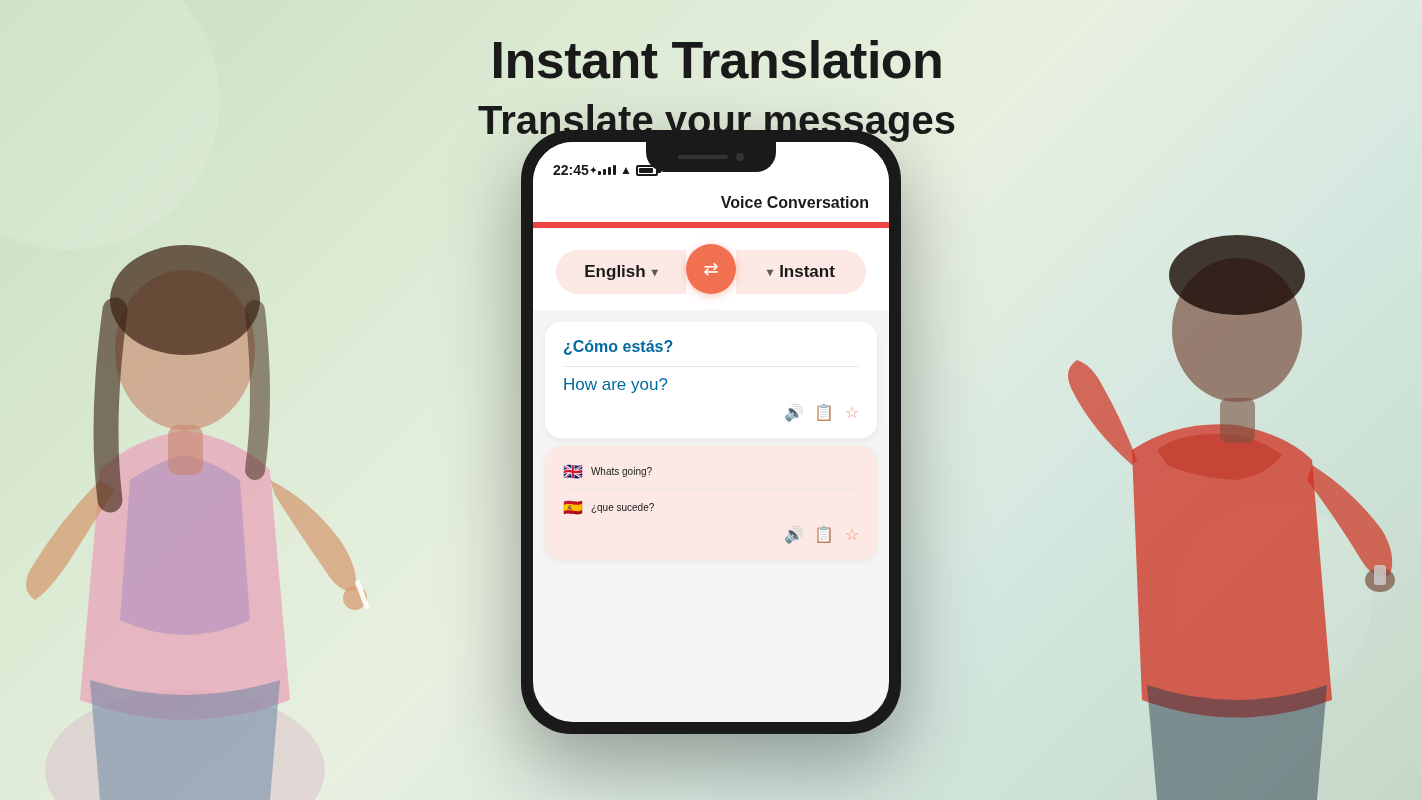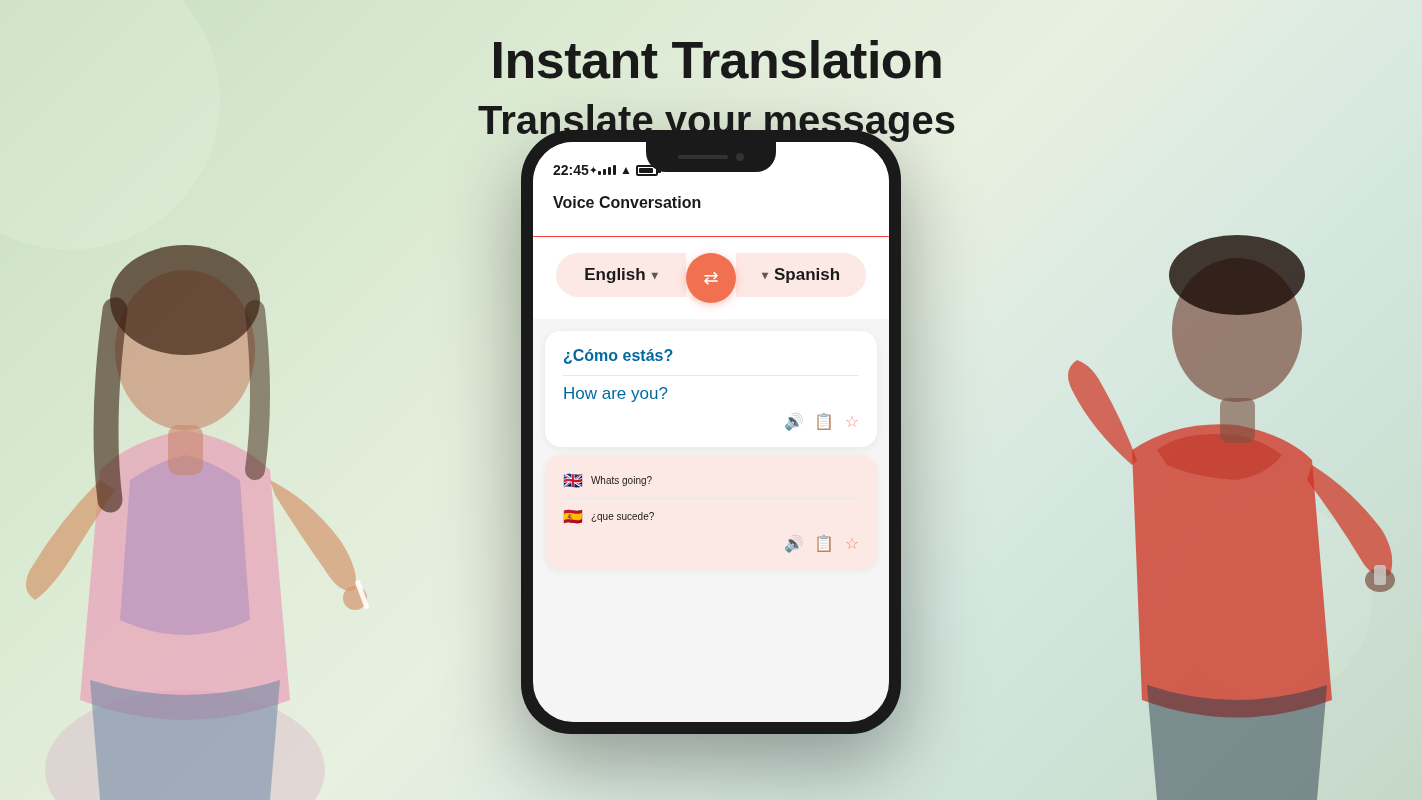--- a/index.html
+++ b/index.html
@@ -88,34 +88,34 @@
 
     .status-icons {
       display: flex;
       align-items: center;
       gap: 4px;
     }
 
     
     .app-header {
       background: white;
-      text-align: left;
-      padding: 8px 20px 24px;
+      text-align: right;
+      padding: 8px 20px 10px;
       font-size: 16px;
       font-weight: 700;
       color: #1a1a1a;
-      border-bottom: 1px solid #ef4444;
+      border-bottom: 6px solid #ef4444;
     }
 
     
     .lang-selector {
       background: white;
       padding: 16px 20px;
       display: flex;
-      align-items: flex-start;
+      align-items: flex-end;
       justify-content: center;
       gap: 0;
     }
 
     .lang-pill-left {
       background: #fce8e4;
       border-radius: 40px 0 0 40px;
       padding: 12px 20px;
       display: flex;
       align-items: center;
@@ -413,21 +413,21 @@
       <div class="lang-selector">
         <div class="lang-pill-left">
           <span>English</span>
           <span class="chevron">▾</span>
         </div>
         <div class="swap-btn">
           <span>⇄</span>
         </div>
         <div class="lang-pill-right">
           <span class="chevron">▾</span>
-          <span>Spanish</span>
+          <span>Instant</span>
         </div>
       </div>
 
       <div class="chat-area">
 
         <div class="message-bubble-right">
           <div class="message-text-primary">¿Cómo estás?</div>
           <div class="message-divider"></div>
           <div class="message-text-secondary">How are you?</div>
           <div class="message-actions">

